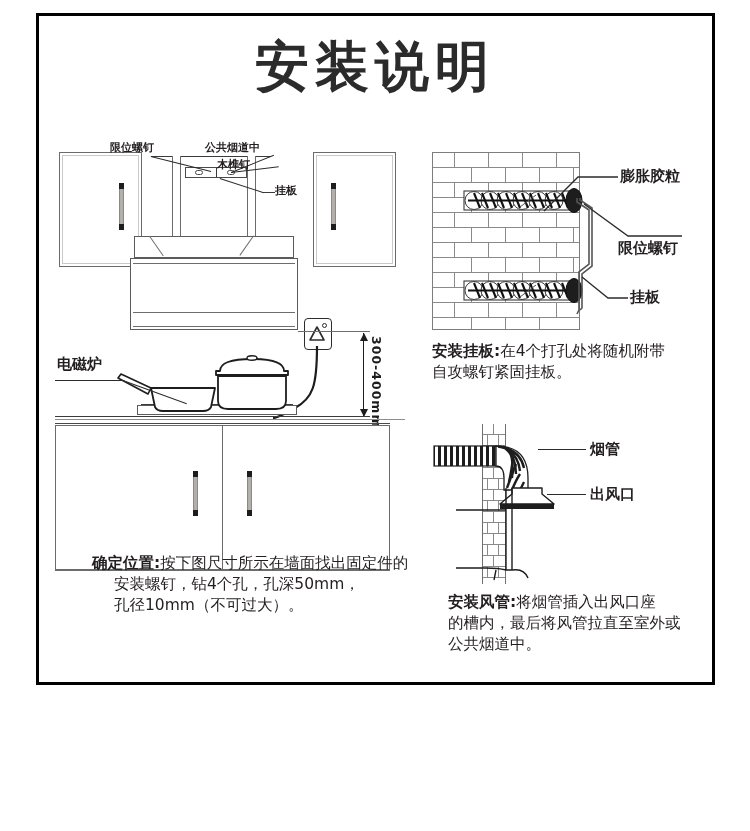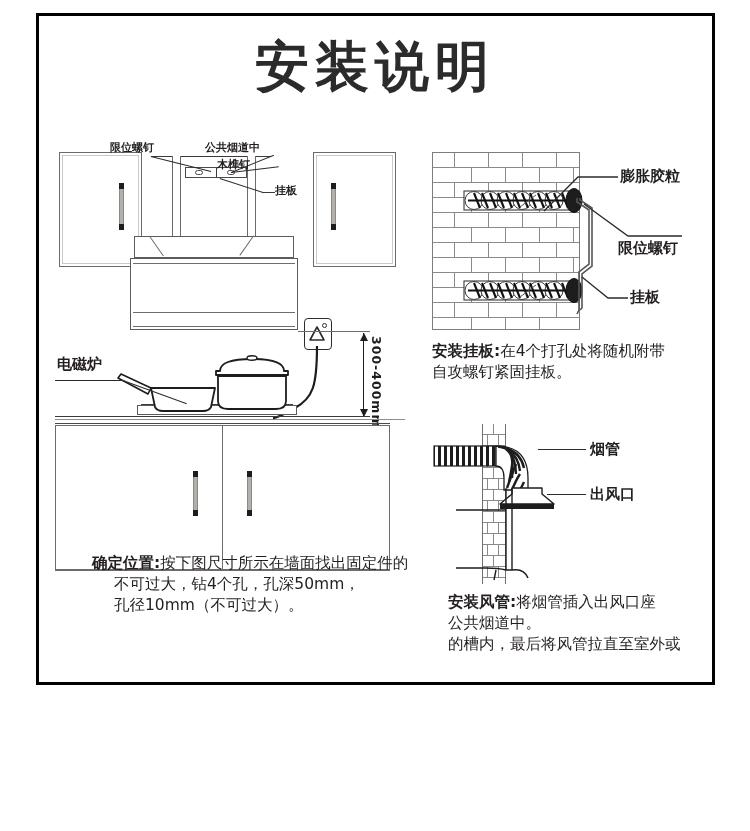--- a/index.html
+++ b/index.html
@@ -165,21 +165,21 @@
     <div class="handle" style="right:24px;top:45px;height:45px;"></div>
   </div>
   <div class="cab" style="left:167px;top:285px;width:168px;height:145px;">
     <div class="handle" style="left:24px;top:45px;height:45px;"></div>
   </div>
   <div class="ln hl" style="left:0px;top:430px;width:335px;background:#6d6d6d;"></div>
 </div>
 
 <div class="caption cap-left">
   <div class="l1"><b>确定位置:</b><span>按下图尺寸所示在墙面找出固定件的</span></div>
-  <div class="l2"><span>不可过大，钻4个孔，孔深50mm，</span></div>
+  <div class="l2"><span>安装螺钉，钻4个孔，孔深50mm，</span></div>
   <div class="l3"><span>孔径10mm（不可过大）。</span></div>
 </div>
 
 <div class="dg-tr">
 
   <div class="brickwall">
     <div class="brow" style="top:0px;">
       <div class="bseg" style="left:0;width:22px;"></div>
       <div class="bseg" style="left:22px;width:34px;"></div>
       <div class="bseg" style="left:56px;width:34px;"></div>
@@ -417,15 +417,15 @@
 
   <div class="ln hl" style="left:106px;top:25px;width:48px;background:#2b2b2b;"></div>
   <div class="ln hl" style="left:115px;top:70px;width:39px;background:#2b2b2b;"></div>
 
   <div class="lbl-lg" style="left:158px;top:16px;">烟管</div>
   <div class="lbl-lg" style="left:158px;top:61px;text-align:right;">出风口</div>
 </div>
 
 <div class="caption cap-br">
   <div><b>安装风管:</b><span>将烟管插入出风口座</span></div>
+  <div><span>的槽内，最后将风管拉直至室外或</span></div>
   <div><span>公共烟道中。</span></div>
-  <div><span>的槽内，最后将风管拉直至室外或</span></div>
 </div>
 
 </body></html>

